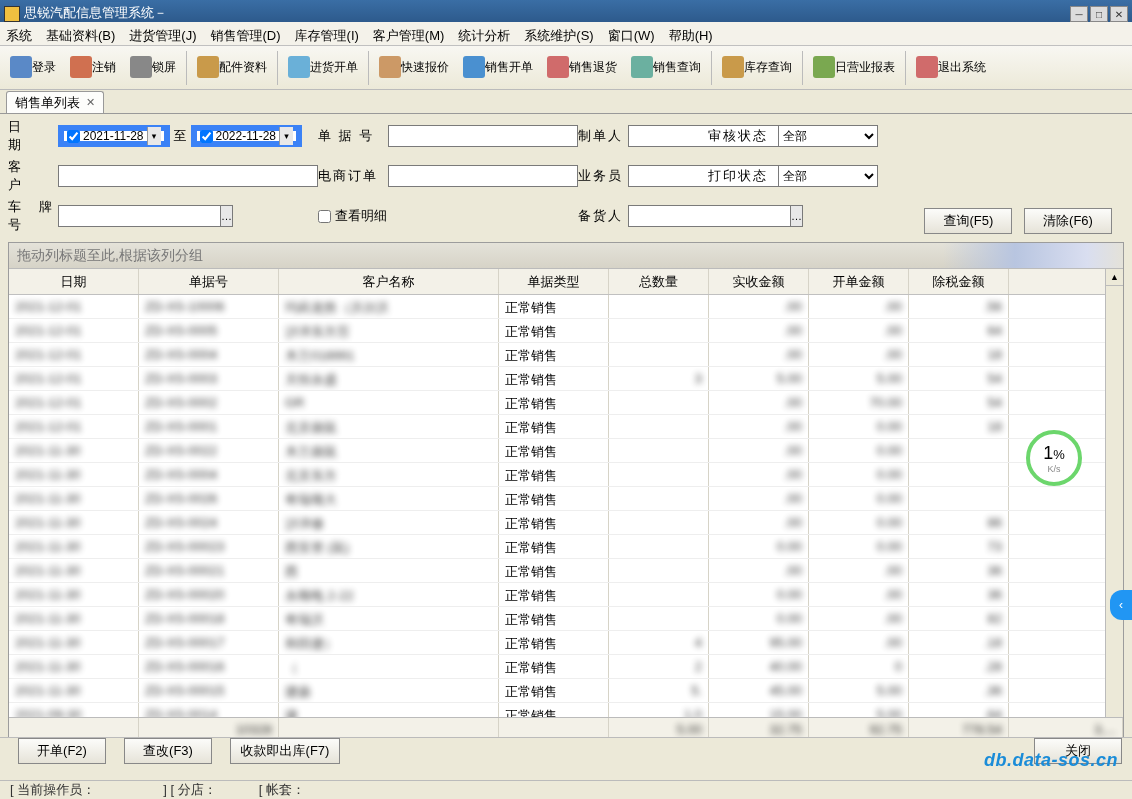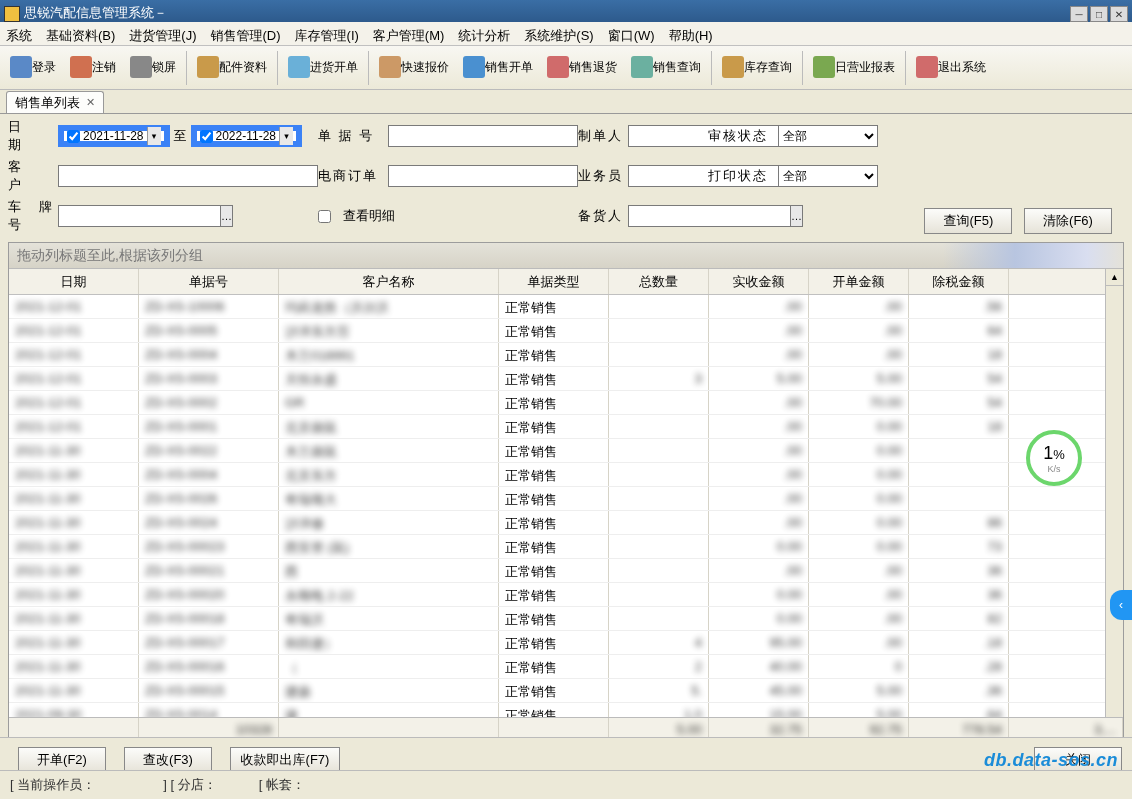--- a/index.html
+++ b/index.html
@@ -28,21 +28,21 @@
 .filters input[type=text] { height: 22px; border: 1px solid #7a7a7a; background: #fff; padding: 0 3px; font-size: 12px; }
 .filters select { height: 22px; border: 1px solid #7a7a7a; background: #fff; font-size: 12px; }
 .datebox { display: flex; align-items: center; gap: 4px; }
 .datebox .d { border: 6px solid #3b82f6; background: #fff; height: 22px; display: flex; align-items: center; padding: 0 3px; gap: 3px; }
 .datebox .d input[type=checkbox]{margin:0}
 .datebox .d .txt { font-size: 12px; }
 .datebox .d .dd { width: 14px; height: 18px; background: #e8e8e8; border-left: 1px solid #999; display:flex;align-items:center;justify-content:center;font-size:9px;}
 .lookup { display:flex; }
 .lookup input { flex:1; }
 .lookup .dots { width: 22px; border:1px solid #7a7a7a; border-left:none; background:#e8e8e8; display:flex;align-items:center;justify-content:center; font-size:11px;}
-.chk { display:flex; align-items:center; gap:12px; font-size:13px;}
+.chk { display:flex; align-items:center; gap:4px; font-size:13px;}
 
 .btnrow { text-align: right; padding-right: 12px; }
 .btn3d { min-width: 88px; height: 26px; border: 1px solid #888; background: linear-gradient(#fcfcfa,#e6e3d8); font-size: 13px; margin-left: 8px; }
 
 .gridwrap { margin: 6px 8px 0 8px; border: 1px solid #9c9c9c; background: #fff; height: 520px; display: flex; flex-direction: column; position: relative; }
 .groupbar { height: 26px; background: linear-gradient(#e4e2d9,#d6d3c7); color: #777; font-size: 14px; padding: 4px 8px; border-bottom:1px solid #bbb; position:relative;}
 .groupbar::after{content:"";position:absolute;right:0;top:0;bottom:0;width:180px;background:linear-gradient(90deg,transparent,#b8c5e0 40%,#d9def0 80%, #e4e2d9);}
 .gridhead { display: flex; background: #f3f1e8; border-bottom: 1px solid #c0c0c0; height: 26px; }
 .gridhead .col, .grow .cell { border-right: 1px solid #d6d3c7; padding: 4px 6px; font-size: 13px; overflow: hidden; white-space: nowrap; }
 .gridhead .col { text-align: center; }
@@ -53,22 +53,22 @@
 .c-date{width:130px} .c-no{width:140px} .c-cust{width:220px} .c-type{width:110px;} .c-qty{width:100px;} .c-amt1{width:100px;} .c-amt2{width:100px;} .c-amt3{width:100px;} .c-extra{flex:1;}
 .gfoot { display:flex; height:26px; border-top:1px solid #bbb; background:#f3f1e8;}
 .gfoot .cell{border-right:1px solid #d6d3c7;padding:4px 6px;font-size:13px;text-align:right;}
 .hscroll{height:18px;background:#ece9d8;border-top:1px solid #bbb;display:flex;align-items:center;}
 .hscroll .thumb{height:14px;background:#c8c6ba;border:1px solid #999;width:320px;margin-left:18px;}
 .vscroll{position:absolute;right:0;top:26px;bottom:44px;width:18px;background:#ece9d8;border-left:1px solid #bbb;}
 .vscroll .ar{height:17px;border-bottom:1px solid #bbb;display:flex;align-items:center;justify-content:center;font-size:9px;}
 
 .blur { filter: blur(3px); opacity: .8; }
 
-.bottombar { position: absolute; left: 0; right: 0; bottom: 26px; height: 36px; background: #ece9d8; border-top: 1px solid #bbb; display: flex; align-items: flex-end; padding: 0 10px; gap: 10px; }
-.statusbar { position: absolute; left: 0; right: 0; bottom: 0; height: 29px; background: #ece9d8; border-top: 1px solid #bbb; display: flex; align-items: center; padding: 0 10px; font-size: 13px; color: #333; gap: 21px; }
+.bottombar { position: absolute; left: 0; right: 0; bottom: 26px; height: 36px; background: #ece9d8; border-top: 1px solid #bbb; display: flex; align-items: flex-start; padding: 0 10px; gap: 10px; }
+.statusbar { position: absolute; left: 0; right: 0; bottom: 0; height: 19px; background: #ece9d8; border-top: 1px solid #bbb; display: flex; align-items: center; padding: 0 10px; font-size: 13px; color: #333; gap: 21px; }
 
 .watermark { position: absolute; right: 14px; bottom: 28px; font-size: 18px; font-weight: bold; font-style: italic; color: #1a8cd8; letter-spacing: .5px; }
 .floatpct { position:absolute; right:50px; top:430px; width:56px;height:56px;border-radius:50%;border:4px solid #6cd66c;display:flex;flex-direction:column;align-items:center;justify-content:center;background:#fff; }
 .floatpct .p{font-size:18px;} .floatpct .k{font-size:9px;color:#888;}
 .sidehandle{position:absolute;right:0;top:590px;width:22px;height:30px;background:#2196f3;border-radius:12px 0 0 12px;display:flex;align-items:center;justify-content:center;color:#fff;font-size:12px;}
 </style>
 </head>
 <body>
 
 <div class="titlebar">

